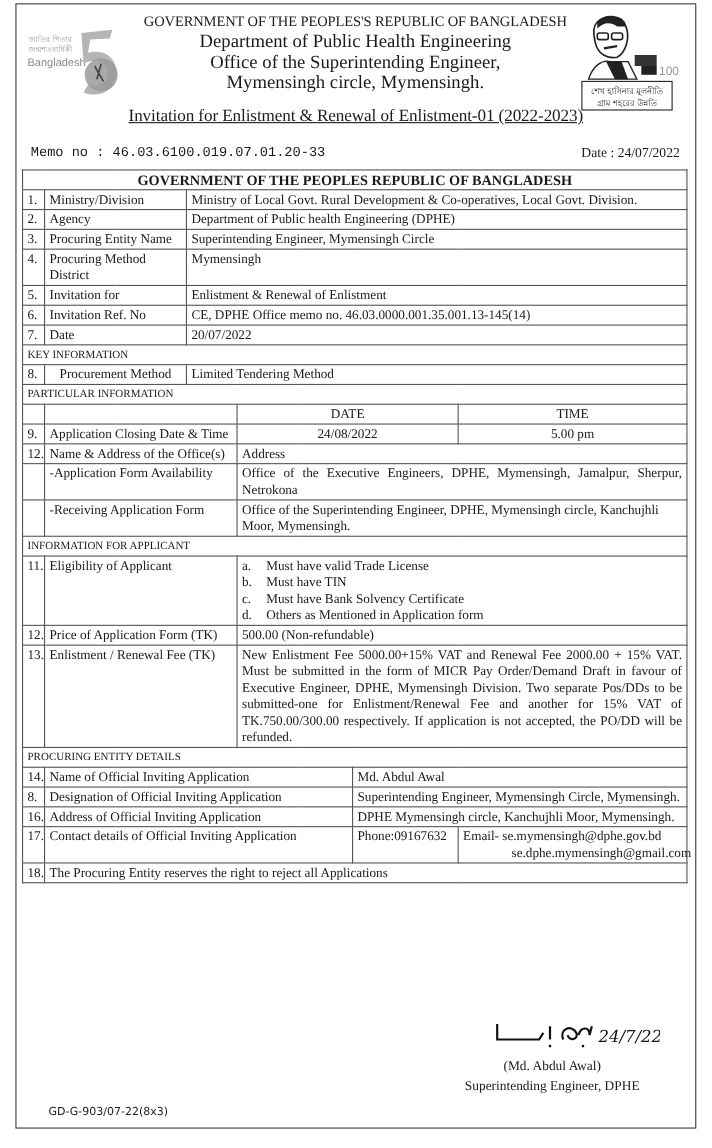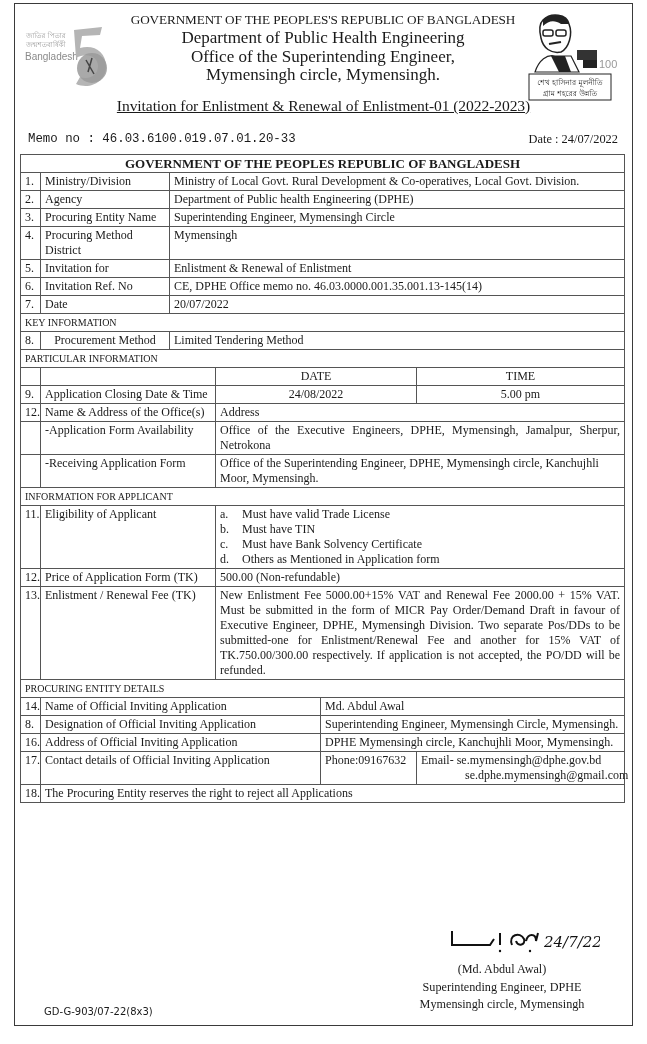--- a/index.html
+++ b/index.html
@@ -268,17 +268,16 @@
     <path d="M2 6 L2 20 L40 20 L44 14" fill="none" stroke="#111" stroke-width="2"></path>
     <path d="M50 8 L50 20" stroke="#111" stroke-width="2"></path>
     <circle cx="50" cy="26" r="1.2" fill="#111"></circle>
     <path d="M62 20 C 58 10 70 6 74 14 C 76 20 68 22 66 16 M 76 16 C 78 8 86 8 86 16 L 88 8" fill="none" stroke="#111" stroke-width="2"></path>
     <circle cx="80" cy="26" r="1.2" fill="#111"></circle>
     <text x="94" y="22" font-size="15" font-style="italic" fill="#111" font-family="DejaVu Serif, serif">24/7/22</text>
   </svg>
   <div class="sign-lines">
     <div>(Md. Abdul Awal)</div>
     <div>Superintending Engineer, DPHE</div>
-    <div>Mymensingh circle, Mymensingh</div>
   </div>
 </div>
 
 <div class="print-code">GD-G-903/07-22(8x3)</div>
 
 </body></html>

